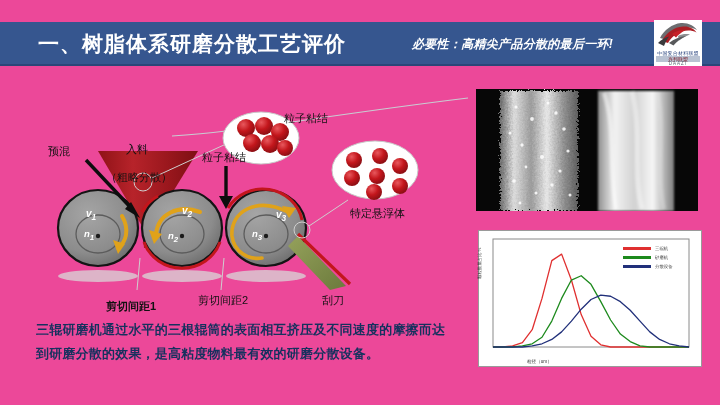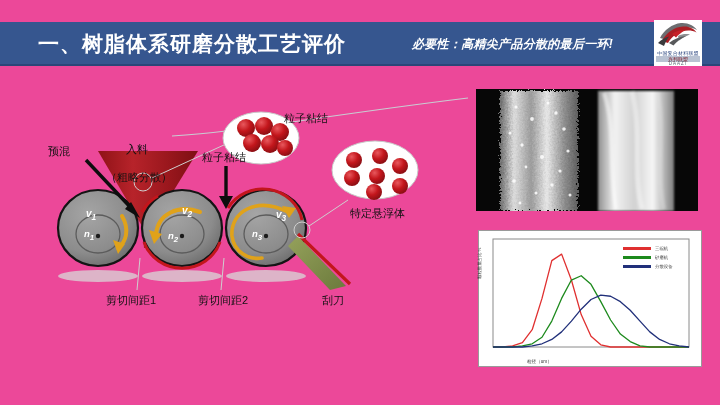--- a/index.html
+++ b/index.html
@@ -213,33 +213,34 @@
       <circle cx="344" cy="84" r="8" fill="url(#ballg)"></circle>
     </svg>
 
     
     <div class="dlabel" style="left:96px;top:14px;margin-top:20px;">入料</div>
     <div class="dlabel" style="left:76px;top:22px;margin-top:40px;">（粗略分散）</div>
     <div class="dlabel" style="left:18px;top:36px;">预混</div>
     <div class="dlabel" style="left:254px;top:3px;">粒子粘结</div>
     <div class="dlabel" style="left:172px;top:42px;">粒子粘结</div>
     <div class="dlabel" style="left:320px;top:98px;">特定悬浮体</div>
-    <div class="dlabel" style="left:76px;top:185px;">剪切间距1</div>
+    <div class="dlabel" style="left:76px;top:191px;font-weight:bold;">剪切间距1</div>
     <div class="dlabel" style="left:160px;top:185px;margin-left:8px;">剪切间距2</div>
     <div class="dlabel" style="left:292px;top:185px;">刮刀</div>
 
     <div class="vlabel" style="left:56px;top:100px;">v<sub>1</sub></div>
     <div class="vlabel" style="left:152px;top:97px;">v<sub>2</sub></div>
     <div class="vlabel" style="left:246px;top:101px;">v<sub>3</sub></div>
 
     <div class="nlabel" style="left:54px;top:120px;">n<sub>1</sub></div>
     <div class="nlabel" style="left:138px;top:122px;">n<sub>2</sub></div>
     <div class="nlabel" style="left:222px;top:120px;">n<sub>3</sub></div>
   </div>
 
+  <div class="para">三辊研磨机通过水平的三根辊筒的表面相互挤压及不同速度的摩擦而达到研磨分散的效果，是高粘度物料最有效的研磨分散设备。</div>
 
   <div class="photo">
     <svg width="222" height="122" viewBox="0 0 222 122">
       <defs>
         <linearGradient id="gritg" x1="0" y1="0" x2="1" y2="0">
           <stop offset="0%" stop-color="#6b6b6b"></stop>
           <stop offset="18%" stop-color="#dcdcdc"></stop>
           <stop offset="40%" stop-color="#9a9a9a"></stop>
           <stop offset="60%" stop-color="#e6e6e6"></stop>
           <stop offset="82%" stop-color="#8f8f8f"></stop>

